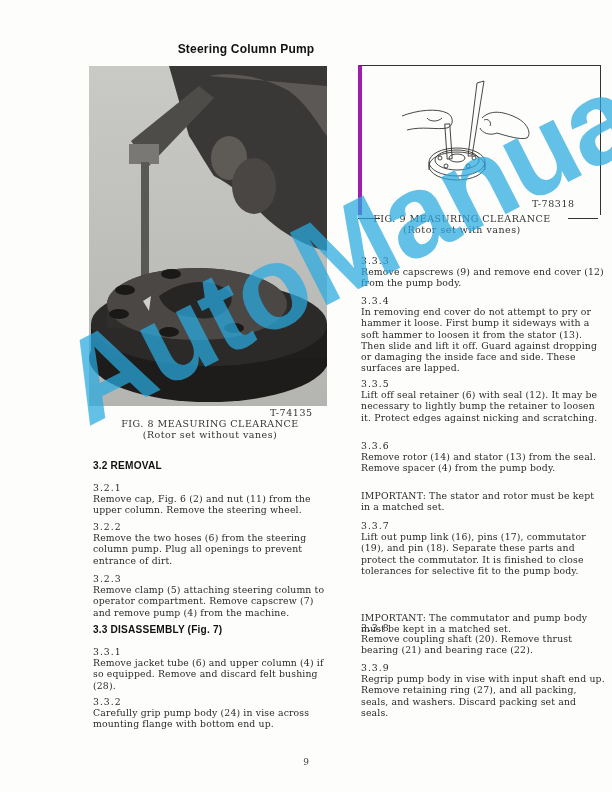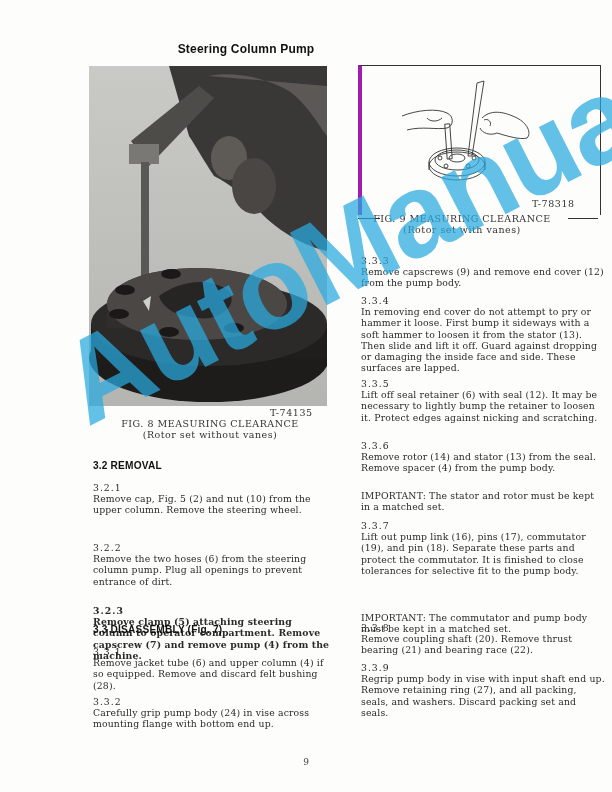--- a/index.html
+++ b/index.html
@@ -134,27 +134,27 @@
 </div>
 <div class="fig-caption" style="left:362px; width:200px; top:213px;">
   <div>FIG. 9  MEASURING CLEARANCE</div>
   <div>(Rotor set with vanes)</div>
 </div>
 
 <div class="section-heading" style="left:93px; top:459px;">3.2 REMOVAL</div>
 
 <div class="para col-left" style="top:482px;">
   <span class="num">3.2.1</span>
-  <span class="txt">Remove cap, Fig. 5 (2) and nut (10) from the upper column. Remove the steering wheel.</span>
-</div>
-<div class="para col-left" style="top:521px;margin-top:21px;">
+  <span class="txt">Remove cap, Fig. 6 (2) and nut (11) from the upper column. Remove the steering wheel.</span>
+</div>
+<div class="para col-left" style="top:521px;">
   <span class="num">3.2.2</span>
   <span class="txt">Remove the two hoses (6) from the steering column pump. Plug all openings to prevent entrance of dirt.</span>
 </div>
-<div class="para col-left" style="top:605px;font-weight:bold;">
+<div class="para col-left" style="top:573px;">
   <span class="num">3.2.3</span>
   <span class="txt">Remove clamp (5) attaching steering column to operator compartment. Remove capscrew (7) and remove pump (4) from the machine.</span>
 </div>
 
 <div class="section-heading" style="left:93px; top:623px;">3.3 DISASSEMBLY (Fig. 7)</div>
 
 <div class="para col-left" style="top:646px;">
   <span class="num">3.3.1</span>
   <span class="txt">Remove jacket tube (6) and upper column (4) if so equipped. Remove and discard felt bushing (28).</span>
 </div>

